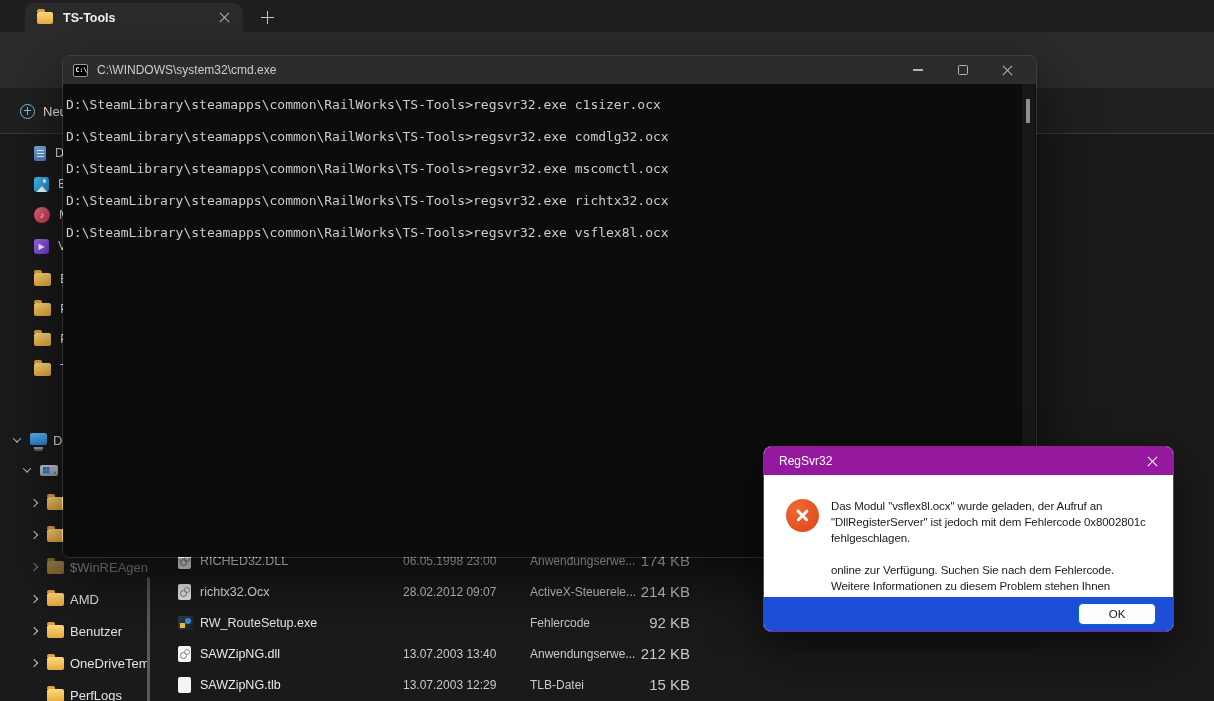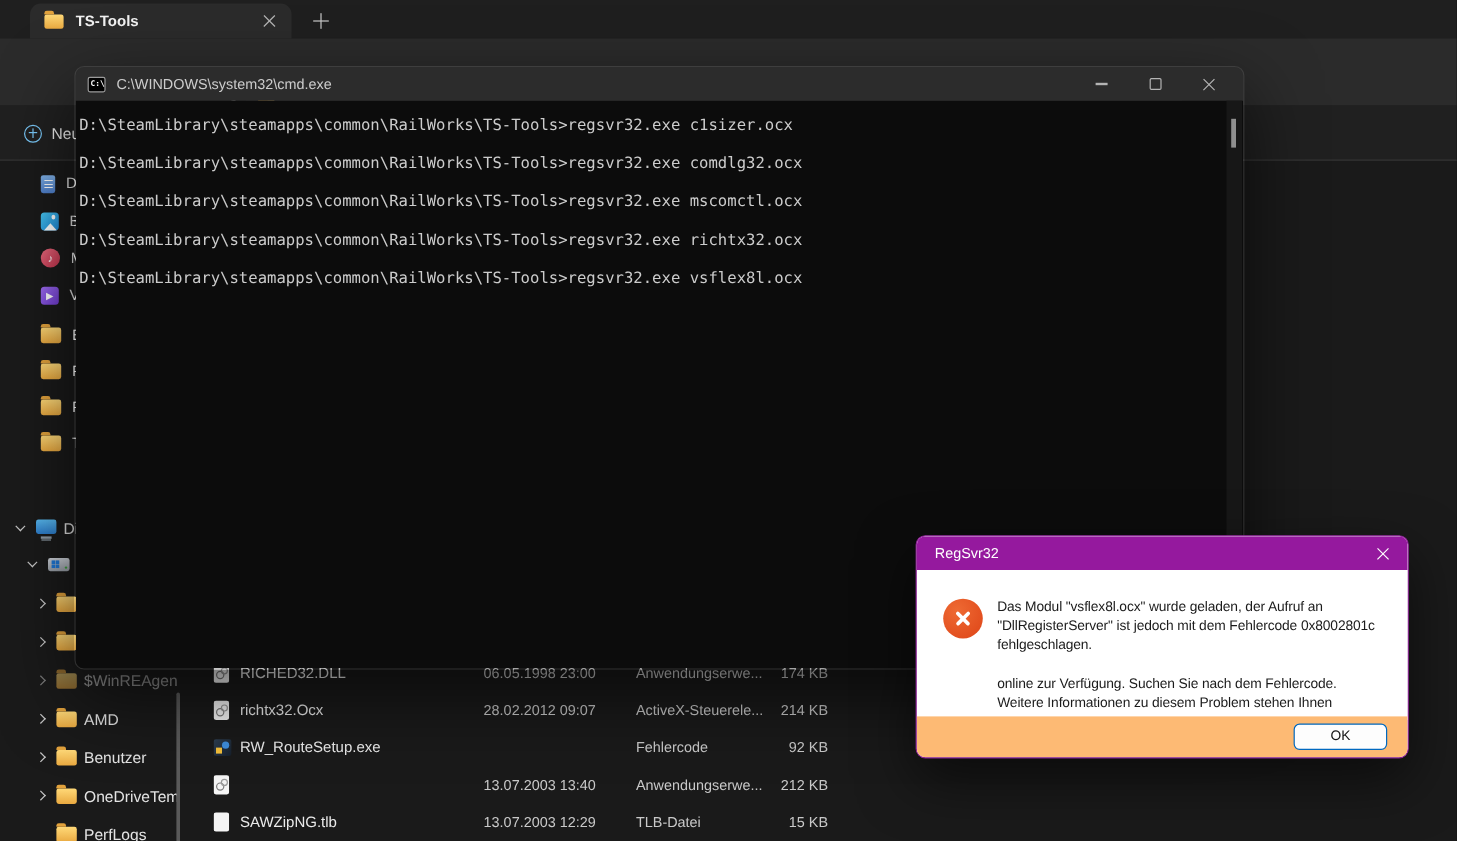--- a/index.html
+++ b/index.html
@@ -88,21 +88,21 @@
   .icon-app::before{content:"";position:absolute;left:2px;bottom:2px;width:4.5px;height:4.5px;background:#F5C03A}
   .icon-app::after{content:"";position:absolute;right:2px;top:2px;width:6px;height:6px;border-radius:50%;background:#3E8EDE}
 
   
   .frow{position:absolute;left:170px;width:590px;height:31px}
   .fcell{position:absolute;top:0;height:31px;display:flex;align-items:center;white-space:nowrap;overflow:hidden}
   .c-icon{left:8px}
   .c-name{left:30px;width:198px;font-size:12.5px;color:#EAEAEA}
   .c-date{left:233px;width:122px;font-size:12px;color:#C9C9C9}
   .c-type{left:360px;width:118px;font-size:12px;color:#C9C9C9}
-  .c-size{left:428px;width:92px;font-size:12px;color:#C9C9C9;justify-content:flex-end}
+  .c-size{left:428px;width:92px;font-size:15px;color:#C9C9C9;justify-content:flex-end}
 
   
   .cmd{position:absolute;left:62px;top:55px;width:975px;height:503px;border-radius:8px;overflow:hidden;z-index:10;border:1px solid rgba(255,255,255,.09);box-shadow:0 22px 60px rgba(0,0,0,.6)}
   .cmd-titlebar{position:absolute;left:0;top:0;right:0;height:28px;background:#2C2C2C;display:flex;align-items:center;padding-left:10px}
   .icon-cmd{width:15px;height:13px;background:#000;border:1px solid #9A9A9A;border-radius:2px;color:#fff;font:bold 6.5px "DejaVu Sans Mono",monospace;display:flex;align-items:center;padding-left:1.5px;flex:none}
   .icon-cmd::before{content:"C:\\"}
   .cmd-title{margin-left:9px;font-size:12px;color:#CCCCCC;white-space:nowrap}
   .caption-btns{position:absolute;right:6px;top:0;height:28px;display:flex}
   .cap-btn{width:45px;height:28px;display:flex;align-items:center;justify-content:center}
   .glyph-min{width:10px;height:1.2px;background:#B4B4B4}
@@ -123,21 +123,21 @@
   .dlg-close .x-glyph::before,.dlg-close .x-glyph::after{background:#fff;height:1.1px}
   .dlg-body{position:absolute;left:0;top:28px;right:0;height:125px;background:#FFFFFF}
   .err-icon{position:absolute;left:22px;top:24px;width:33px;height:33px;border-radius:50%;background:radial-gradient(circle at 35% 30%,#EE6A33,#DE4417);display:flex;align-items:center;justify-content:center}
   .err-x{position:relative;width:15px;height:15px}
   .err-x::before,.err-x::after{content:"";position:absolute;left:0;top:6.2px;width:15px;height:2.7px;background:#fff;border-radius:2px}
   .err-x::before{transform:rotate(45deg)}
   .err-x::after{transform:rotate(-45deg)}
   .dlg-text{position:absolute;left:67px;top:23px;font-size:11.5px;line-height:16px;color:#1B1B1B;letter-spacing:-.1px}
   .dlg-gap{height:16px}
   .dlg-text div{white-space:nowrap}
-  .dlg-footer{position:absolute;left:0;bottom:0;right:0;height:34px;background:#fdba74}
+  .dlg-footer{position:absolute;left:0;bottom:0;right:0;height:34px;background:#1d4ed8}
   .ok-btn{position:absolute;right:17px;top:6px;width:78px;height:22px;background:#FDFDFD;border:1px solid var(--ok_button_border);border-radius:5px;font-size:11.5px;color:#141414;display:flex;align-items:center;justify-content:center}
 </style>
 </head>
 <body>
 
 <div>
 
   <div class="tabband">
     <div class="tab">
       <span class="ficon sm"></span>
@@ -308,20 +308,21 @@
           <span class="icon-app"></span>
         </span>
       <span class="fcell c-name">RW_RouteSetup.exe</span>
       <span class="fcell c-type">Fehlercode</span>
       <span class="fcell c-size">92 KB</span>
     </div>
     <div class="frow" style="top:504px">
       <span class="fcell c-icon">
           <span class="fpage gears"></span>
         </span>
+      <span class="fcell c-name">SAWZipNG.dll</span>
       <span class="fcell c-date">13.07.2003 13:40</span>
       <span class="fcell c-type">Anwendungserwe...</span>
       <span class="fcell c-size">212 KB</span>
     </div>
     <div class="frow" style="top:535px">
       <span class="fcell c-icon">
           <span class="fpage"></span>
         </span>
       <span class="fcell c-name">SAWZipNG.tlb</span>
       <span class="fcell c-date">13.07.2003 12:29</span>

